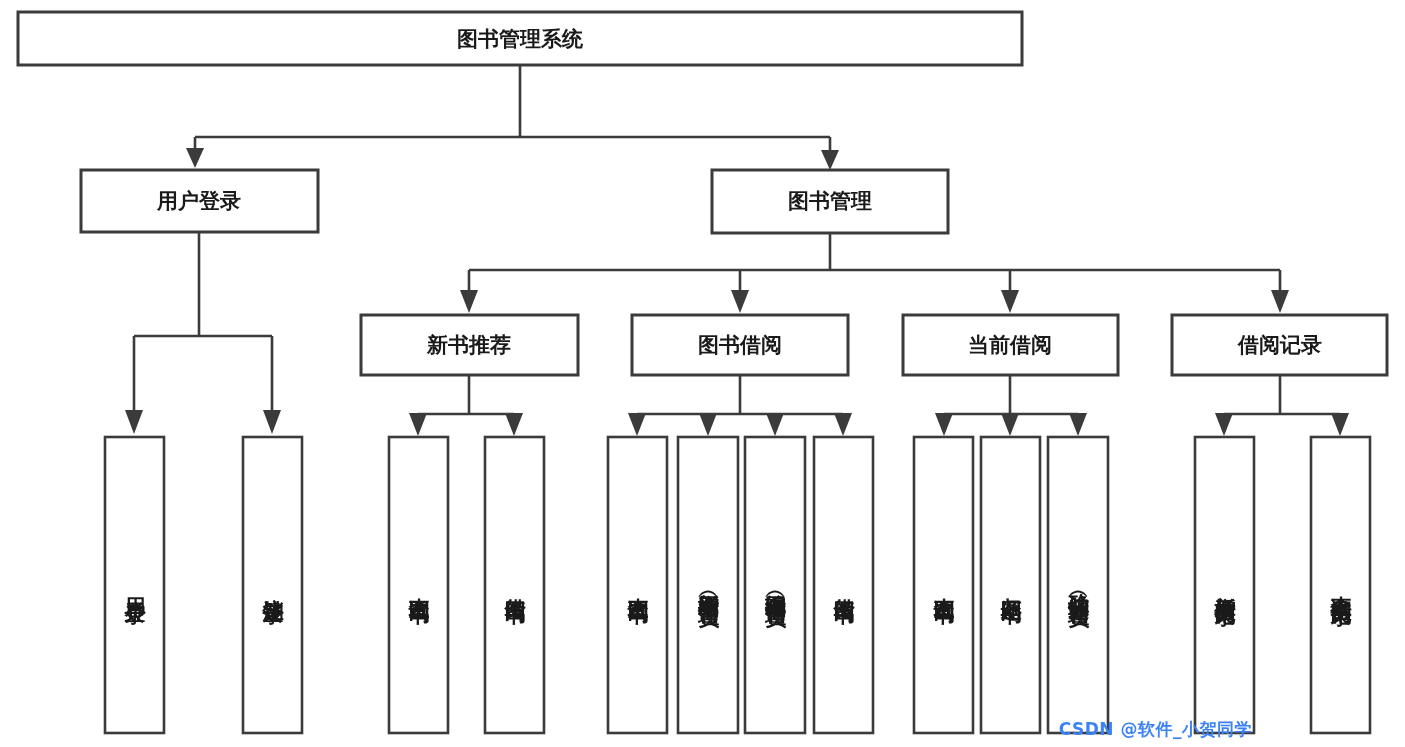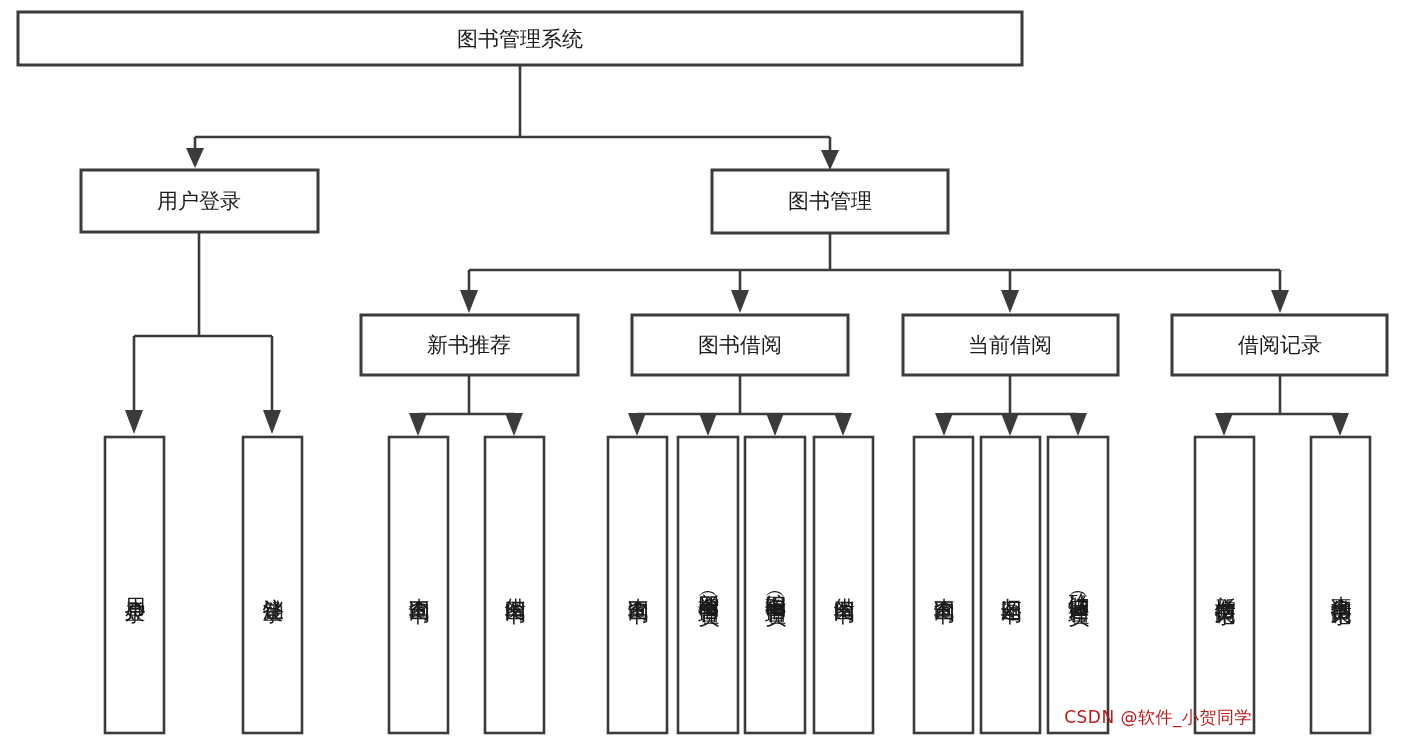--- a/index.html
+++ b/index.html
@@ -12,20 +12,21 @@
     font-family: "DejaVu Sans", "Liberation Sans", sans-serif;
     width: 1405px;
     height: 747px;
     overflow: hidden;
   }
   #diagram-root {
     position: relative;
     width: 1260px;
     height: 747px;
     background: #ffffff;
+    font-weight: bold;
   }
   svg#flowchart {
     display: block;
     width: 1405px;
     height: 747px;
   }
   .node-box {
     fill: #ffffff;
     stroke: #3b3b3b;
     stroke-width: 3;
@@ -66,24 +67,24 @@
     font-size: 21px;
     line-height: 1.12;
     letter-spacing: 2px;
     color: #1a1a1a;
     white-space: nowrap;
     text-align: center;
   }
   .watermark {
     position: absolute;
     right: 8px;
-    bottom: 18px;
+    bottom: 6px;
     font-family: "DejaVu Sans", "Liberation Sans", sans-serif;
     font-size: 17px;
-    color: #b91c1c;
+    color: #3b82f6;
     letter-spacing: 0.5px;
     user-select: none;
   }
 </style>
 </head>
 <body>
 
 <div id="diagram-root">
 
   <svg id="flowchart" viewBox="0 0 1405 747" xmlns="http://www.w3.org/2000/svg">

